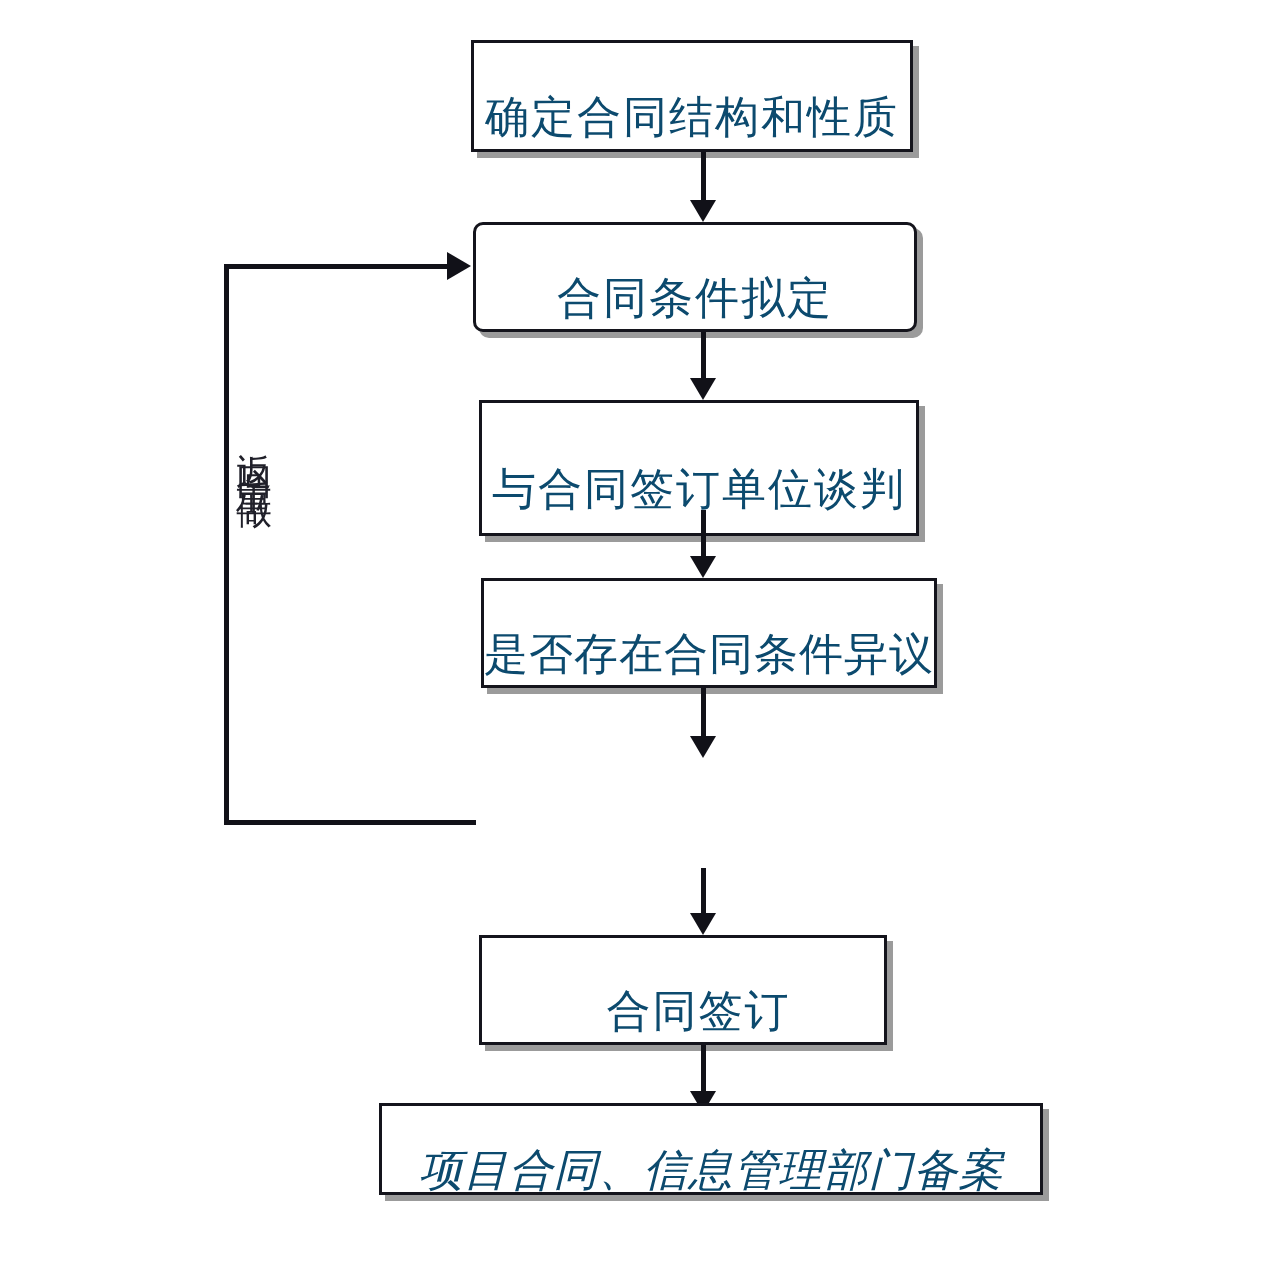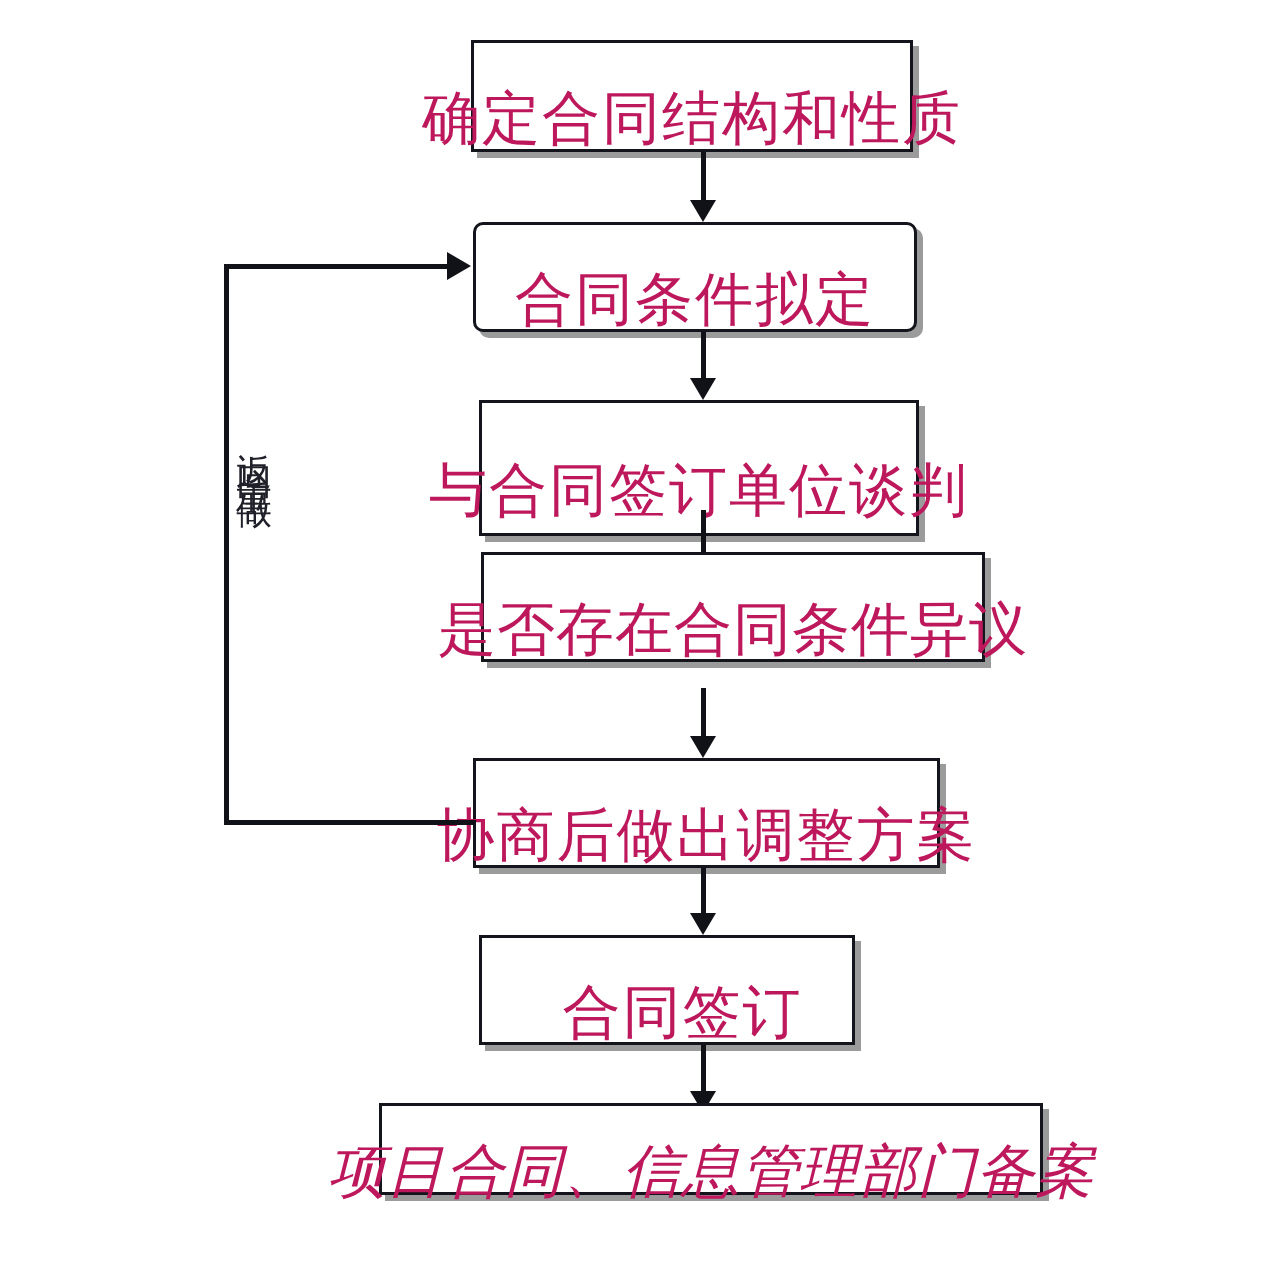--- a/index.html
+++ b/index.html
@@ -22,23 +22,23 @@
     box-sizing: border-box;
     background: #ffffff;
     border: 3px solid #14141c;
     box-shadow: 6px 6px 0 0 #9b9b9b;
     display: flex;
     align-items: center;
     justify-content: center;
   }
   .node-label {
     font-family: "Liberation Serif", "DejaVu Serif", serif;
-    font-size: 58px;
+    font-size: 44px;
     line-height: 1.1;
-    color: #be185d;
+    color: #0c4a6e;
     letter-spacing: 2px;
     white-space: nowrap;
     user-select: none;
     margin-top: 45px;
   }
   .node-label.wide {
     letter-spacing: 1px;
   }
 
   
@@ -112,39 +112,36 @@
 
   <div class="node" style="left:479px; top:400px; width:440px; height:136px;">
     <span class="node-label">与合同签订单位谈判</span>
   </div>
 
   <div class="conn" style="left:701px; top:510px; height:68px; width:5px;">
     <div class="stem" style="height:48px;"></div>
     <div class="head" style="top:46px;"></div>
   </div>
 
-  <div class="node" style="left:481px; top:552px; width:504px; height:110px;">
+  <div class="node" style="left:481px; top:578px; width:456px; height:110px;">
     <span class="node-label wide">是否存在合同条件异议</span>
   </div>
 
   <div class="conn" style="left:701px; top:688px; height:70px; width:5px;">
     <div class="stem" style="height:50px;"></div>
     <div class="head" style="top:48px;"></div>
   </div>
 
-  <div class="node" style="left:473px; top:758px; width:467px; height:110px;">
-    <span class="node-label">协商后做出调整方案</span>
-  </div>
 
   <div class="conn" style="left:701px; top:868px; height:67px; width:5px;">
     <div class="stem" style="height:47px;"></div>
     <div class="head" style="top:45px;"></div>
   </div>
 
-  <div class="node" style="left:479px; top:935px; width:376px; height:110px;padding-left:31px;">
+  <div class="node" style="left:479px; top:935px; width:408px; height:110px;padding-left:31px;">
     <span class="node-label">合同签订</span>
   </div>
 
   <div class="conn" style="left:701px; top:1045px; height:68px; width:5px;">
     <div class="stem" style="height:48px;"></div>
     <div class="head" style="top:46px;"></div>
   </div>
 
   <div class="node" style="left:379px; top:1103px; width:664px; height:92px;font-style:italic;">
     <span class="node-label wide">项目合同、信息管理部门备案</span>

